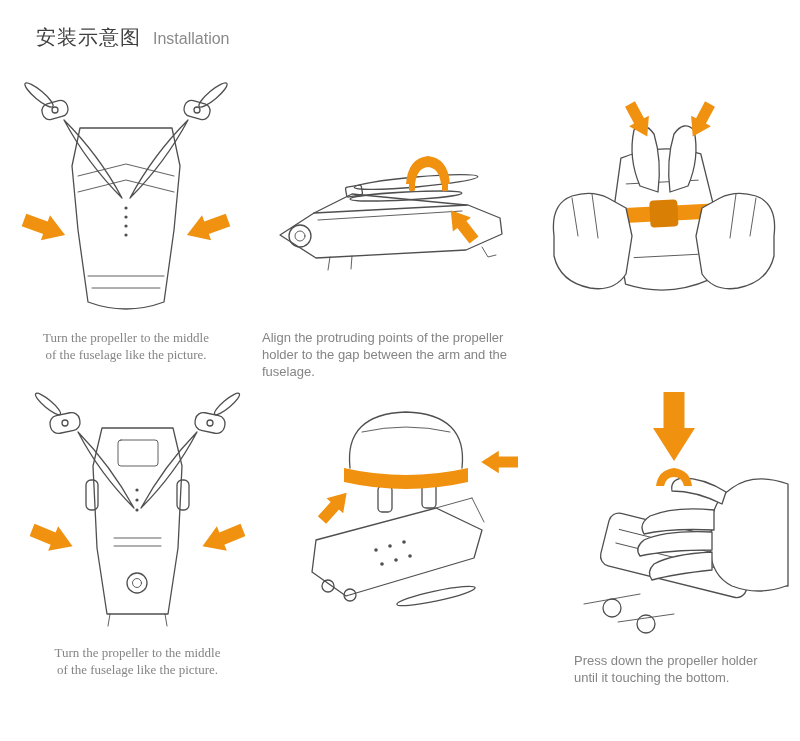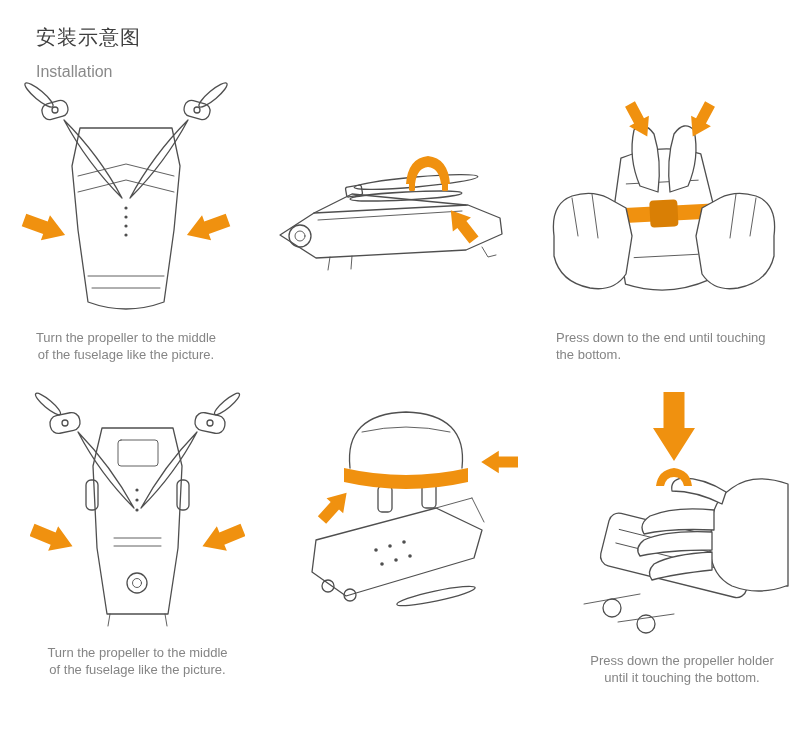--- a/index.html
+++ b/index.html
@@ -7,40 +7,40 @@
     --line-art-gray:#4f4f4f;
     --caption-gray:#858585;
     --title-dark:#3f3f3f;
     --title-en-gray:#8a8a8a;
   }
   html,body{margin:0;padding:0;}
   body{
     width:800px;height:741px;background:#ffffff;position:relative;overflow:hidden;
     font-family:"Liberation Sans", sans-serif;
   }
-  .title{position:absolute;left:36px;top:24px;display:flex;gap:12px;align-items:baseline;flex-direction:column;}
+  .title{position:absolute;left:36px;top:24px;display:flex;gap:12px;align-items:baseline;}
   .title-zh{font-size:20px;color:var(--title-dark,#3f3f3f);letter-spacing:1px;}
   .title-en{font-size:16px;color:var(--title-en-gray,#8a8a8a);}
   .panel{position:absolute;}
   .ill{display:flex;justify-content:center;align-items:flex-start;}
   .caption{
     font-size:13px;line-height:1.32;color:var(--caption-gray,#858585);
     white-space:pre-line;margin-top:4px;
   }
-  .caption.center{text-align:center;}
+  .caption.center{text-align:center;font-family:Liberation Serif, serif;}
   #p1{left:18px;top:80px;width:216px;}
   #p2{left:256px;top:80px;width:268px;}
   #p3{left:548px;top:80px;width:232px;}
   #p4{left:30px;top:388px;width:215px;}
   #p5{left:286px;top:388px;width:244px;}
   #p6{left:556px;top:388px;width:234px;}
   #p2 .caption{padding-left:6px;}
   #p3 .caption{padding-left:8px;}
   #p5 .caption{padding-left:24px;}
-  #p6 .caption{padding-left:18px;text-align:center;}
+  #p6 .caption{padding-left:18px;}
   
   .ln{fill:none;stroke:var(--line-art-gray,#4f4f4f);stroke-width:1.3;stroke-linecap:round;stroke-linejoin:round;}
   .thin{stroke-width:0.9;}
   .hand{fill:#ffffff;stroke:var(--line-art-gray,#4f4f4f);stroke-width:1.3;stroke-linecap:round;stroke-linejoin:round;}
   .oarr{fill:var(--accent-orange,#F0910F);stroke:none;}
   .ofill{fill:var(--accent-orange,#F0910F);stroke:none;}
   .dots{fill:var(--line-art-gray,#4f4f4f);stroke:none;}
 </style>
 </head>
 <body>
@@ -97,20 +97,23 @@
         </g>
         <g>
           <path class="ofill" d="M150,74 Q152,48 172,46 Q192,48 194,74 L185,74 Q183,58 172,57 Q161,58 159,74 Z"></path>
           <rect class="ofill" x="153" y="72" width="6" height="9" rx="1.5"></rect>
           <rect class="ofill" x="186" y="72" width="6" height="9" rx="1.5"></rect>
         </g>
         <polygon class="oarr" points="0,-7 24,-7 24,-14 46,0 24,14 24,7 0,7" transform="translate(218,130) rotate(-128) scale(0.82)"></polygon>
       </g>
     </svg>
   </div>
+  <div class="caption">Align the protruding points of the propeller
+holder to the gap between the arm and the
+fuselage.</div>
 </section>
 
 <section class="panel" id="p3">
   <div class="ill">
     <svg width="232" height="245" viewBox="0 0 232 245">
       <g transform="translate(0,6)">
         <g class="ln" transform="rotate(-3 116 130)">
           <path d="M76,70 Q116,56 156,70 L166,122 L158,196 Q116,212 74,196 L66,122 Z"></path>
           <path class="thin" d="M80,96 L152,96 M84,170 L148,170"></path>
         </g>
@@ -126,22 +129,20 @@
         </g>
         <g class="ln">
           <path class="thin" d="M24,112 L30,150 M44,108 L50,152"></path>
           <path class="thin" d="M208,112 L202,150 M188,108 L182,152"></path>
         </g>
         <polygon class="oarr" points="0,-7 24,-7 24,-14 46,0 24,14 24,7 0,7" transform="translate(82,18) rotate(62) scale(0.8)"></polygon>
         <polygon class="oarr" points="0,-7 24,-7 24,-14 46,0 24,14 24,7 0,7" transform="translate(162,18) rotate(118) scale(0.8)"></polygon>
       </g>
     </svg>
   </div>
-  <div class="caption">Press down to the end until touching
-the bottom.</div>
 </section>
 
 <section class="panel" id="p4">
   <div class="ill">
     <svg width="215" height="252" viewBox="0 0 215 252">
       <g class="ln">
         <ellipse cx="18" cy="16" rx="16" ry="4" transform="rotate(40 18 16)"></ellipse>
         <ellipse cx="197" cy="16" rx="16" ry="4" transform="rotate(-40 197 16)"></ellipse>
         <rect x="20" y="26" width="30" height="18" rx="8" transform="rotate(-12 35 35)"></rect>
         <rect x="165" y="26" width="30" height="18" rx="8" transform="rotate(12 180 35)"></rect>

